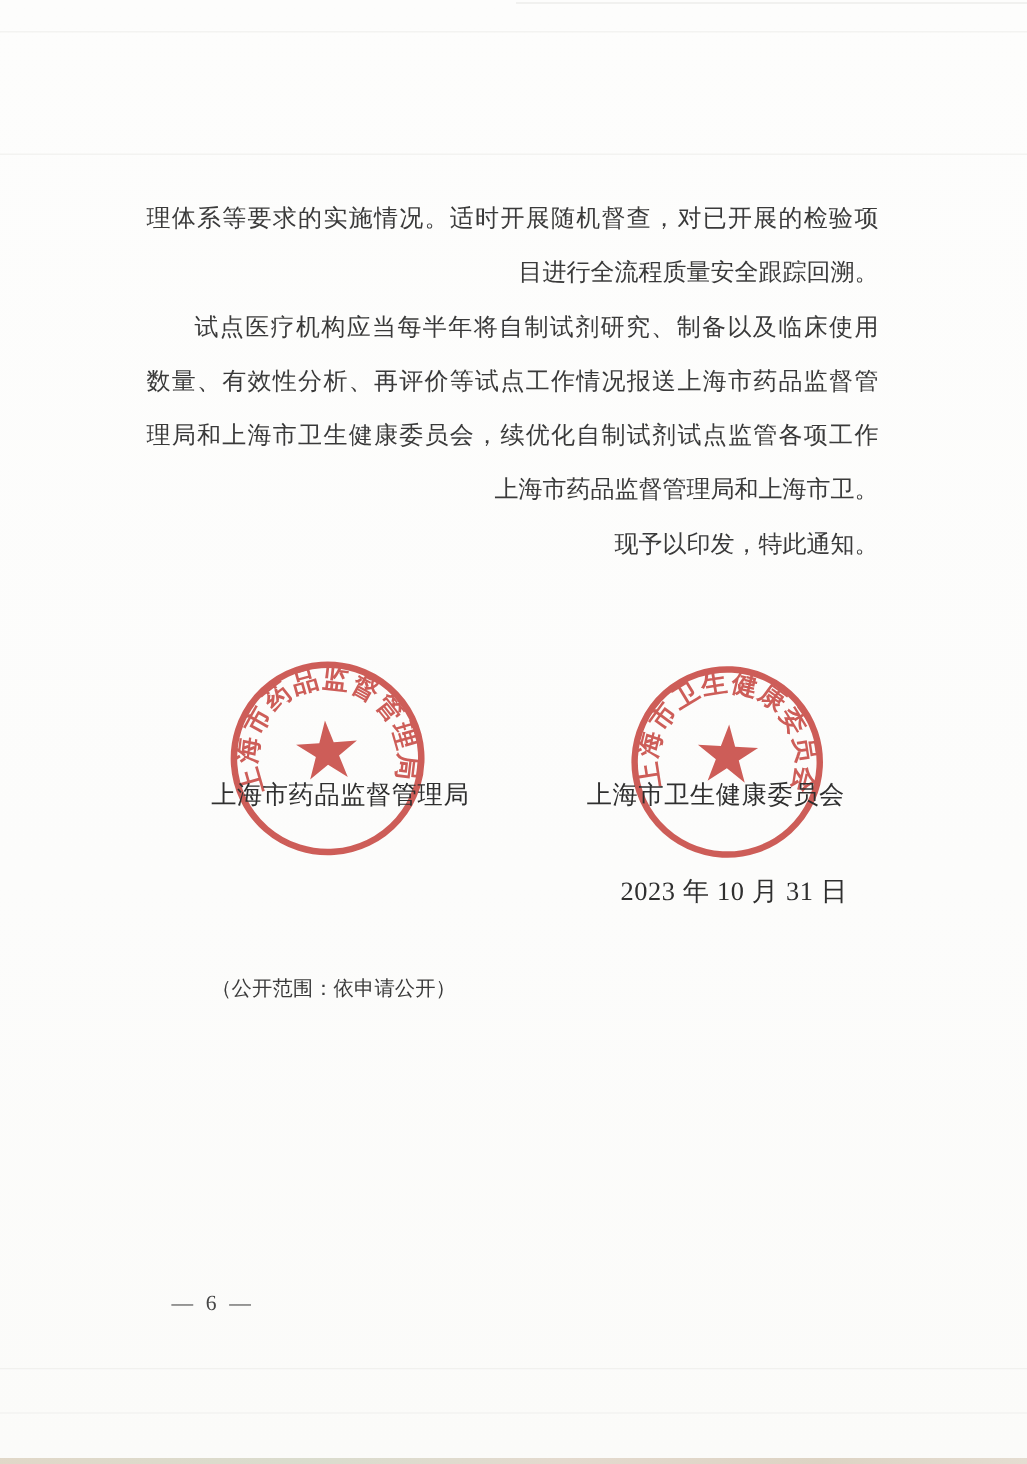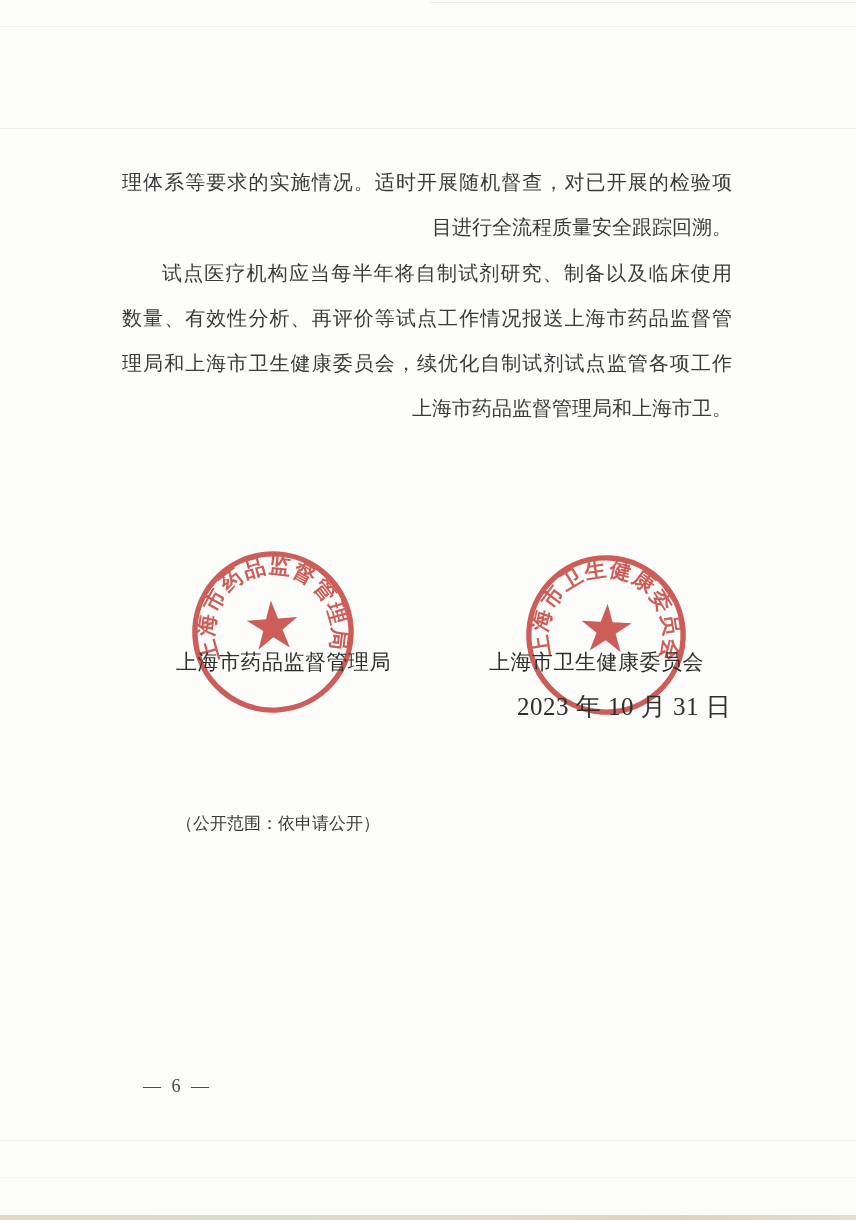--- a/index.html
+++ b/index.html
@@ -46,21 +46,21 @@
     font-size:22px; letter-spacing:1.5px; font-weight:bold;
   }
 
   
   .sig, .doc-date, .disclosure, .page-number {
     position:absolute; color:#2f2f2f; white-space:nowrap;
   }
   .sig { font-size:21px; letter-spacing:0.5px; }
   .sig-1 { left:176px; top:648px; }
   .sig-2 { left:489px; top:648px; }
-  .doc-date { left:517px; top:690px; font-size:25px; letter-spacing:0.5px; }
+  .doc-date { left:517px; top:728px; font-size:22px; letter-spacing:0.5px; }
   .disclosure { left:176px; top:812px; font-size:17px; color:#3a3a3a; }
   .page-number { left:143px; top:1076px; font-size:18px; color:#474747; letter-spacing:3px; }
 </style>
 </head>
 <body>
 
 <div class="page">
 
   <div class="scanline l1"></div>
   <div class="scanline l2"></div>
@@ -68,20 +68,21 @@
   <div class="scanline l4"></div>
   <div class="scanline l5"></div>
 
   <div class="body-text">
       <div class="line fill">理体系等要求的实施情况。适时开展随机督查，对已开展的检验项</div>
       <div class="line">目进行全流程质量安全跟踪回溯。</div>
       <div class="line fill indent">试点医疗机构应当每半年将自制试剂研究、制备以及临床使用</div>
       <div class="line fill">数量、有效性分析、再评价等试点工作情况报送上海市药品监督管</div>
       <div class="line fill">理局和上海市卫生健康委员会，续优化自制试剂试点监管各项工作</div>
       <div class="line">上海市药品监督管理局和上海市卫。</div>
+      <div class="line indent">现予以印发，特此通知。</div>
     </div>
 
   <div class="seal seal-1">
     <svg width="168" height="168" viewBox="0 0 170 170">
       <circle cx="85" cy="85" r="79" fill="none" stroke="#c8423c" stroke-width="5.5"></circle>
       <polygon fill="#c8423c" points="85,53 78.9,71.7 59.3,71.7 75.2,83.2 69.1,101.8 85,90.3 100.9,101.8 94.8,83.2 110.7,71.7 91.1,71.7"></polygon>
       <path id="sealArc1" d="M 30.6 110.4 A 60 60 0 1 1 139.4 110.4" fill="none"></path>
       <text fill="#c8423c">
         <textPath href="#sealArc1" startOffset="2">上海市药品监督管理局</textPath>
       </text>

